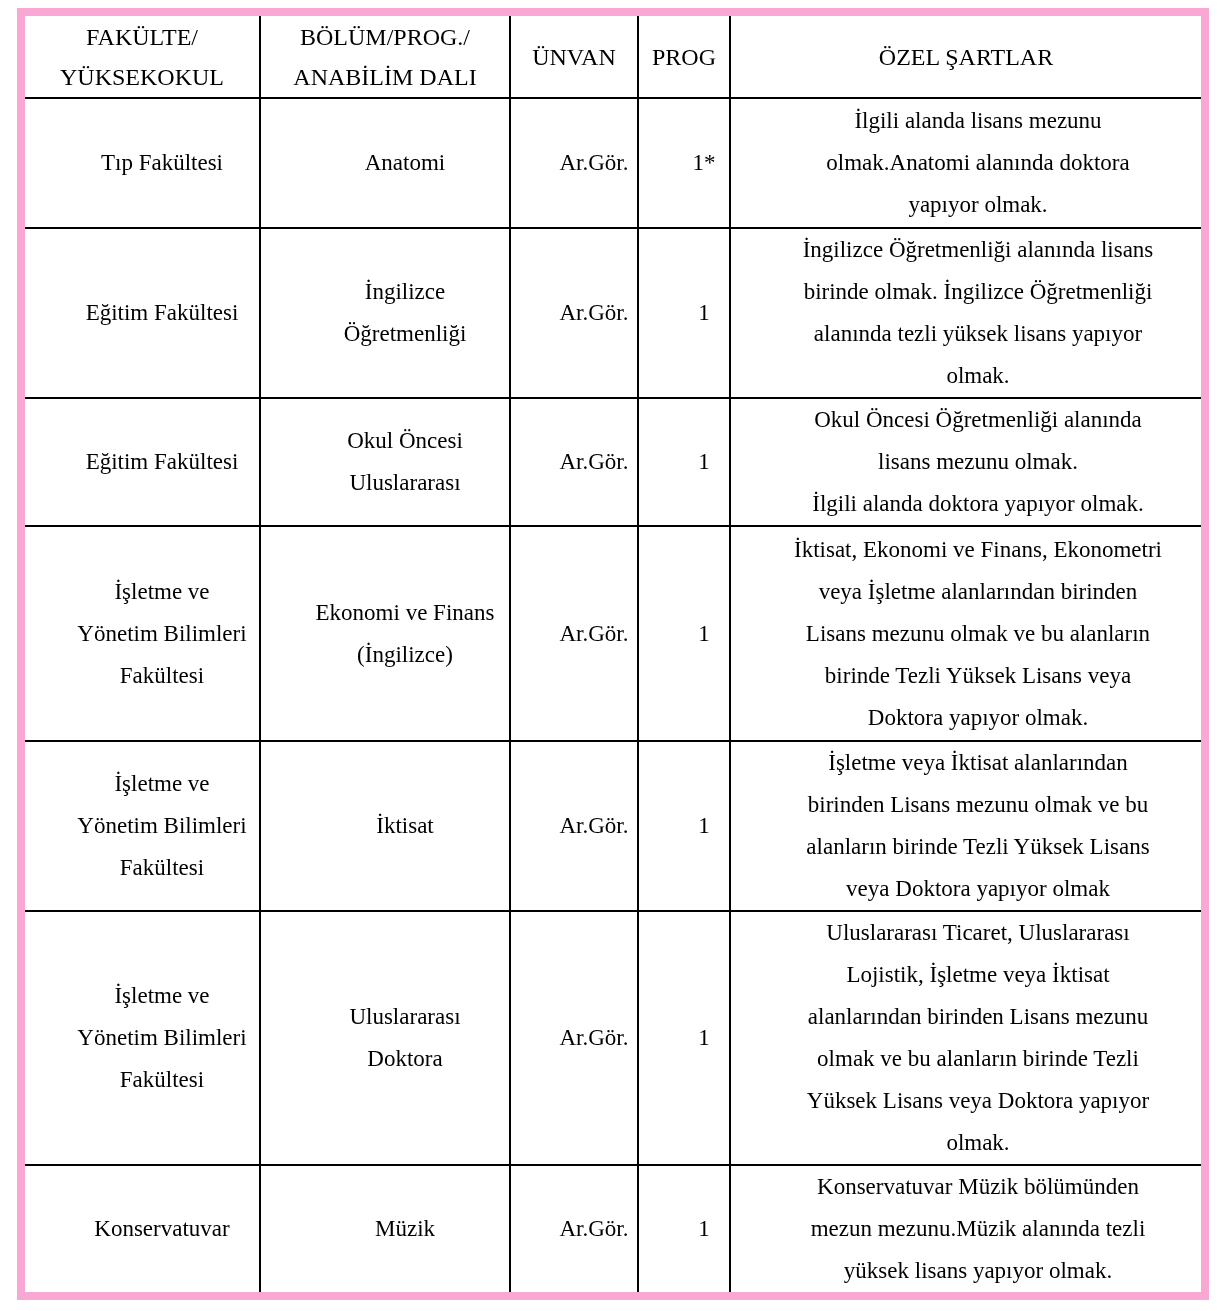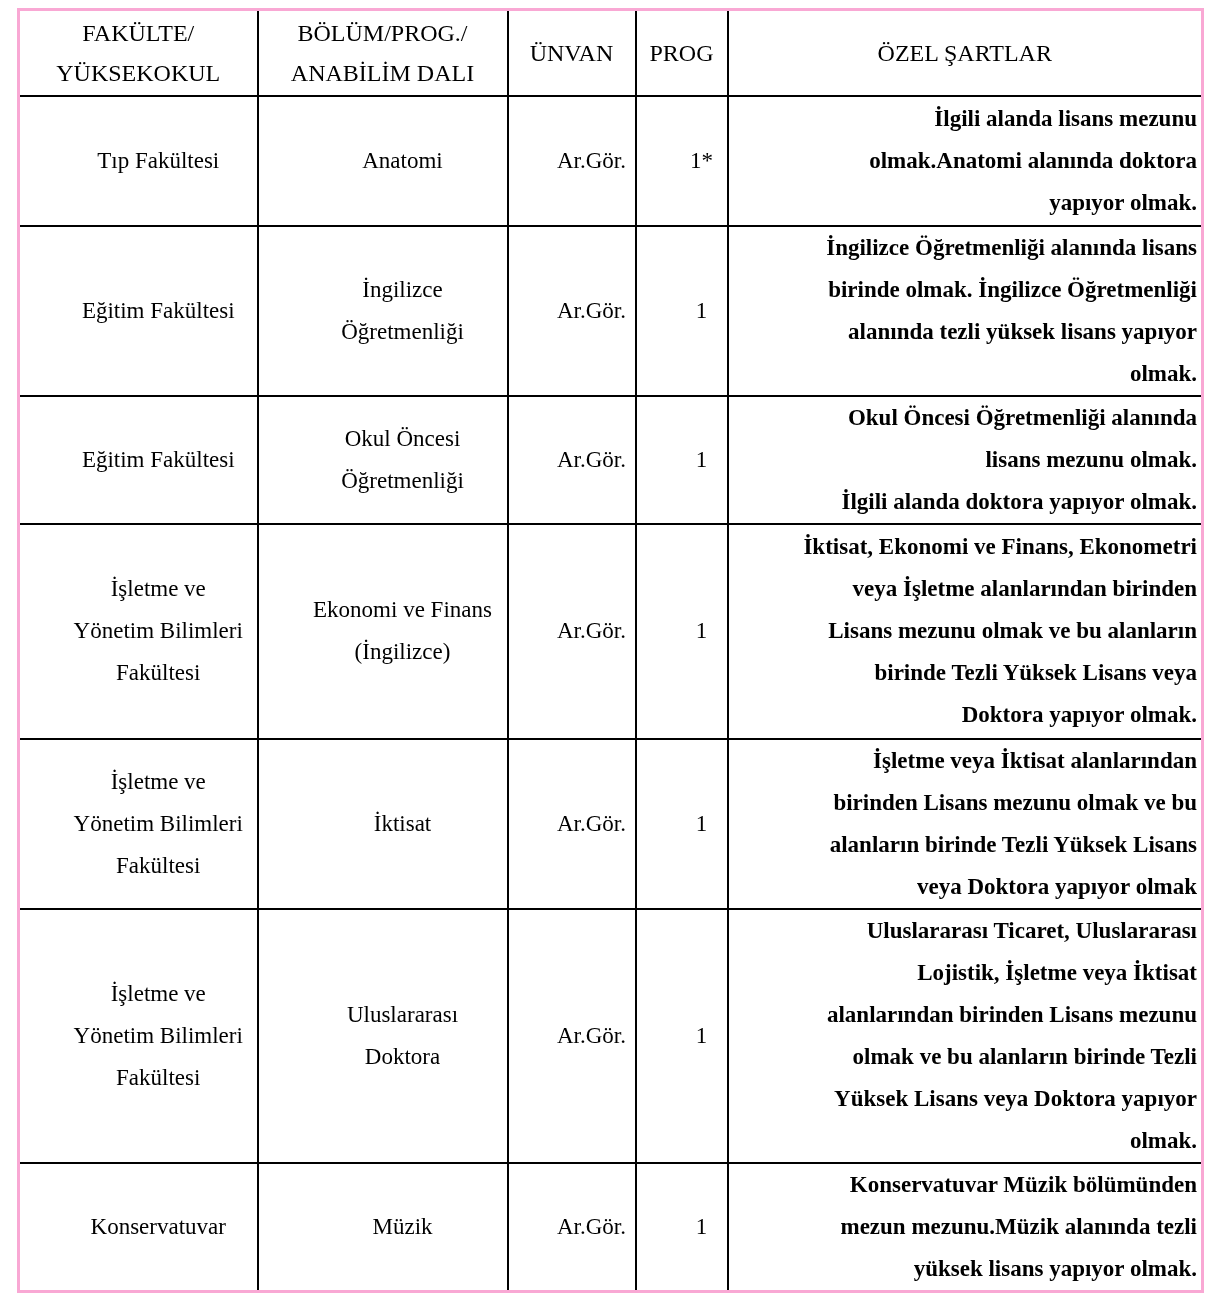--- a/index.html
+++ b/index.html
@@ -15,21 +15,21 @@
     height: 1311px;
     background: #ffffff;
     overflow: hidden;
   }
   table.jobs {
     position: absolute;
     left: 17px;
     top: 8px;
     border-collapse: collapse;
     table-layout: fixed;
-    border: 3px solid #f9a8d4;
+    border: 8px solid #f9a8d4;
     background: #ffffff;
   }
   table.jobs th,
   table.jobs td {
     border: 2px solid #000000;
     padding: 0;
     vertical-align: middle;
     white-space: pre-line;
     overflow: hidden;
   }
@@ -39,24 +39,23 @@
     line-height: 40px;
     text-align: center;
   }
   table.jobs td {
     font-size: 23px;
     line-height: 42px;
     text-align: center;
     padding-left: 40px;
   }
   table.jobs td.c-sartlar {
-    text-align: right;
+    text-align: center;
     padding-left: 28px;
     padding-right: 4px;
-    font-weight: bold;
   }
   thead tr        { height: 86px; }
   tbody tr.r0     { height: 130px; }
   tbody tr.r1     { height: 170px; }
   tbody tr.r2     { height: 125px; }
   tbody tr.r3     { height: 215px; }
   tbody tr.r4     { height: 170px; }
   tbody tr.r5     { height: 252px; }
   tbody tr.r6     { height: 126px; }
 </style>
@@ -100,21 +99,21 @@
         <td class="c-unvan">Ar.Gör.</td>
         <td class="c-kadro">1</td>
         <td class="c-sartlar">İngilizce Öğretmenliği alanında lisans
 birinde olmak. İngilizce Öğretmenliği
 alanında tezli yüksek lisans yapıyor
 olmak.</td>
       </tr>
       <tr class="r2">
         <td class="c-fakulte">Eğitim Fakültesi</td>
         <td class="c-bolum">Okul Öncesi
-Öğretmenliği</td>
+Uluslararası</td>
         <td class="c-unvan">Ar.Gör.</td>
         <td class="c-kadro">1</td>
         <td class="c-sartlar">Okul Öncesi Öğretmenliği alanında
 lisans mezunu olmak.
 İlgili alanda doktora yapıyor olmak.</td>
       </tr>
       <tr class="r3">
         <td class="c-fakulte">İşletme ve
 Yönetim Bilimleri
 Fakültesi</td>

